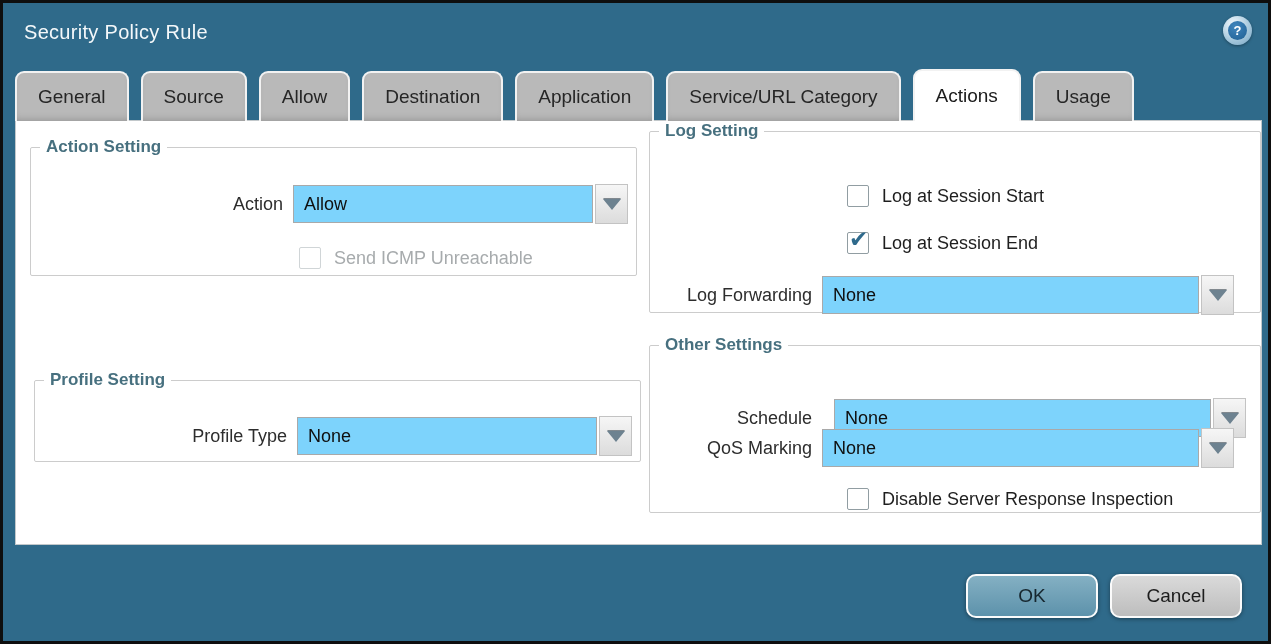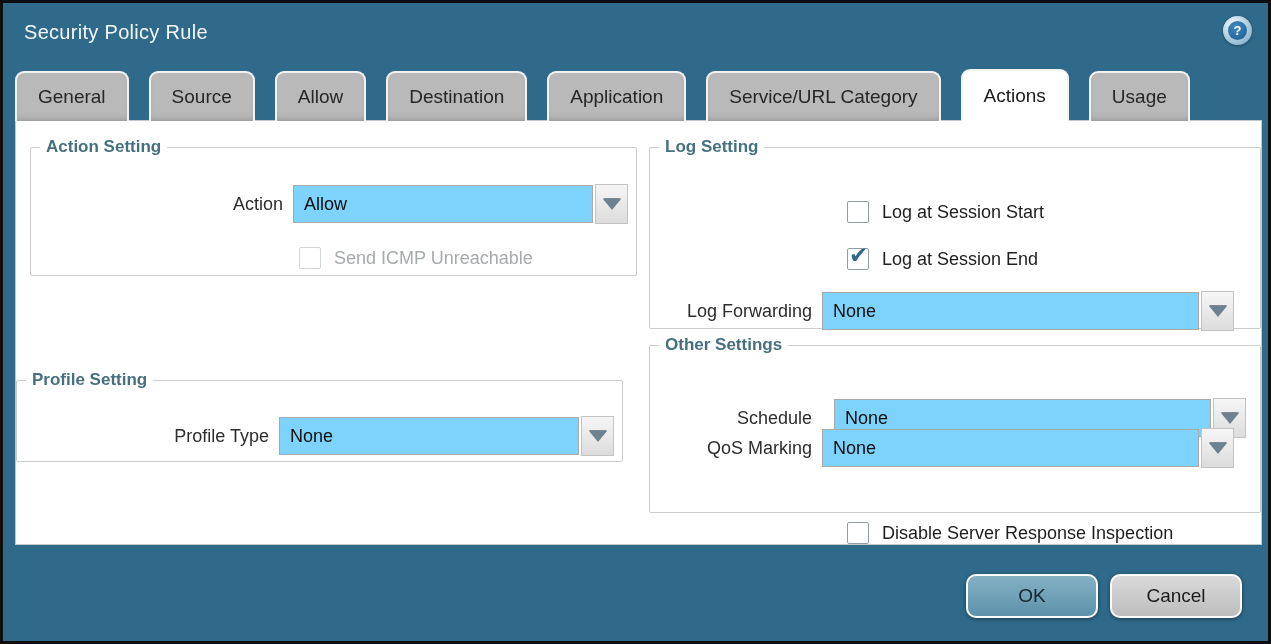--- a/index.html
+++ b/index.html
@@ -25,21 +25,21 @@
   }
   .help-inner {
     width:19px; height:19px; border-radius:50%;
     background:radial-gradient(circle at 40% 30%, #3f85bd, #1f5f93);
     color:#fff; font-size:13px; font-weight:bold;
     text-align:center; line-height:19px;
   }
 
   .tabs {
     position:absolute; left:12px; top:66px; height:52px;
-    display:flex; align-items:flex-end; gap:20px; z-index:3;text-align:center;
+    display:flex; align-items:flex-end; gap:12px; z-index:3;text-align:center;
   }
   .tab {
     height:50px; line-height:47px; padding:0 21px;
     background:#b9b9b9; color:#262626; font-size:19px;
     border:2px solid #f2f2f2; border-bottom:none;
     border-radius:9px 9px 0 0; cursor:pointer; white-space:nowrap;
     box-shadow:inset 0 -6px 8px -6px rgba(0,0,0,.25);
   }
   .tab.active {
     background:#ffffff; color:#1b1b1b; height:52px; line-height:49px;
@@ -53,22 +53,22 @@
 
   fieldset.group {
     position:absolute; border:1px solid #cccccc; border-radius:2px;
     padding:0; background:#fff;
   }
   fieldset.group legend {
     margin-left:9px; padding:0 6px;
     font-size:17px; font-weight:bold; color:#47707f;
   }
   #grp-action  { left:14px;  top:16px;  width:607px; height:139px; }
-  #grp-log     { left:633px; top:16px;  width:612px; height:192px; }
-  #grp-profile { left:0;  top:249px; width:607px; height:92px;  }
+  #grp-log     { left:633px; top:0;  width:612px; height:192px; }
+  #grp-profile { left:18px;  top:249px; width:607px; height:92px;  }
   #grp-other   { left:633px; top:214px; width:612px; height:178px; }
 
   .form-row { position:absolute; left:0; display:flex; align-items:center; }
   .fl {
     font-size:18px; color:#2d2d2d; text-align:right; padding-right:10px;
   }
   .fl-left  { width:262px; }  
   .fl-right { width:172px; }  
 
   .dropdown { display:flex; align-items:center; cursor:pointer; }
@@ -211,21 +211,21 @@
       </div>
       <div class="form-row" style="top:73px;">
         <div class="fl fl-right">QoS Marking</div>
         <div class="dropdown">
           <div class="dd-field w-right">None</div>
           <div class="dd-btn">
             <span class="dd-arrow"></span>
           </div>
         </div>
       </div>
-      <div class="cb-row" style="left:197px; top:133px;margin-top:34px;">
+      <div class="cb-row" style="left:197px; top:133px;">
         <span class="cb"></span>
         <span class="cb-label">Disable Server Response Inspection</span>
       </div>
     </fieldset>
 
   </div>
 
   <div class="btn btn-ok">OK</div>
   <div class="btn btn-cancel">Cancel</div>
 

